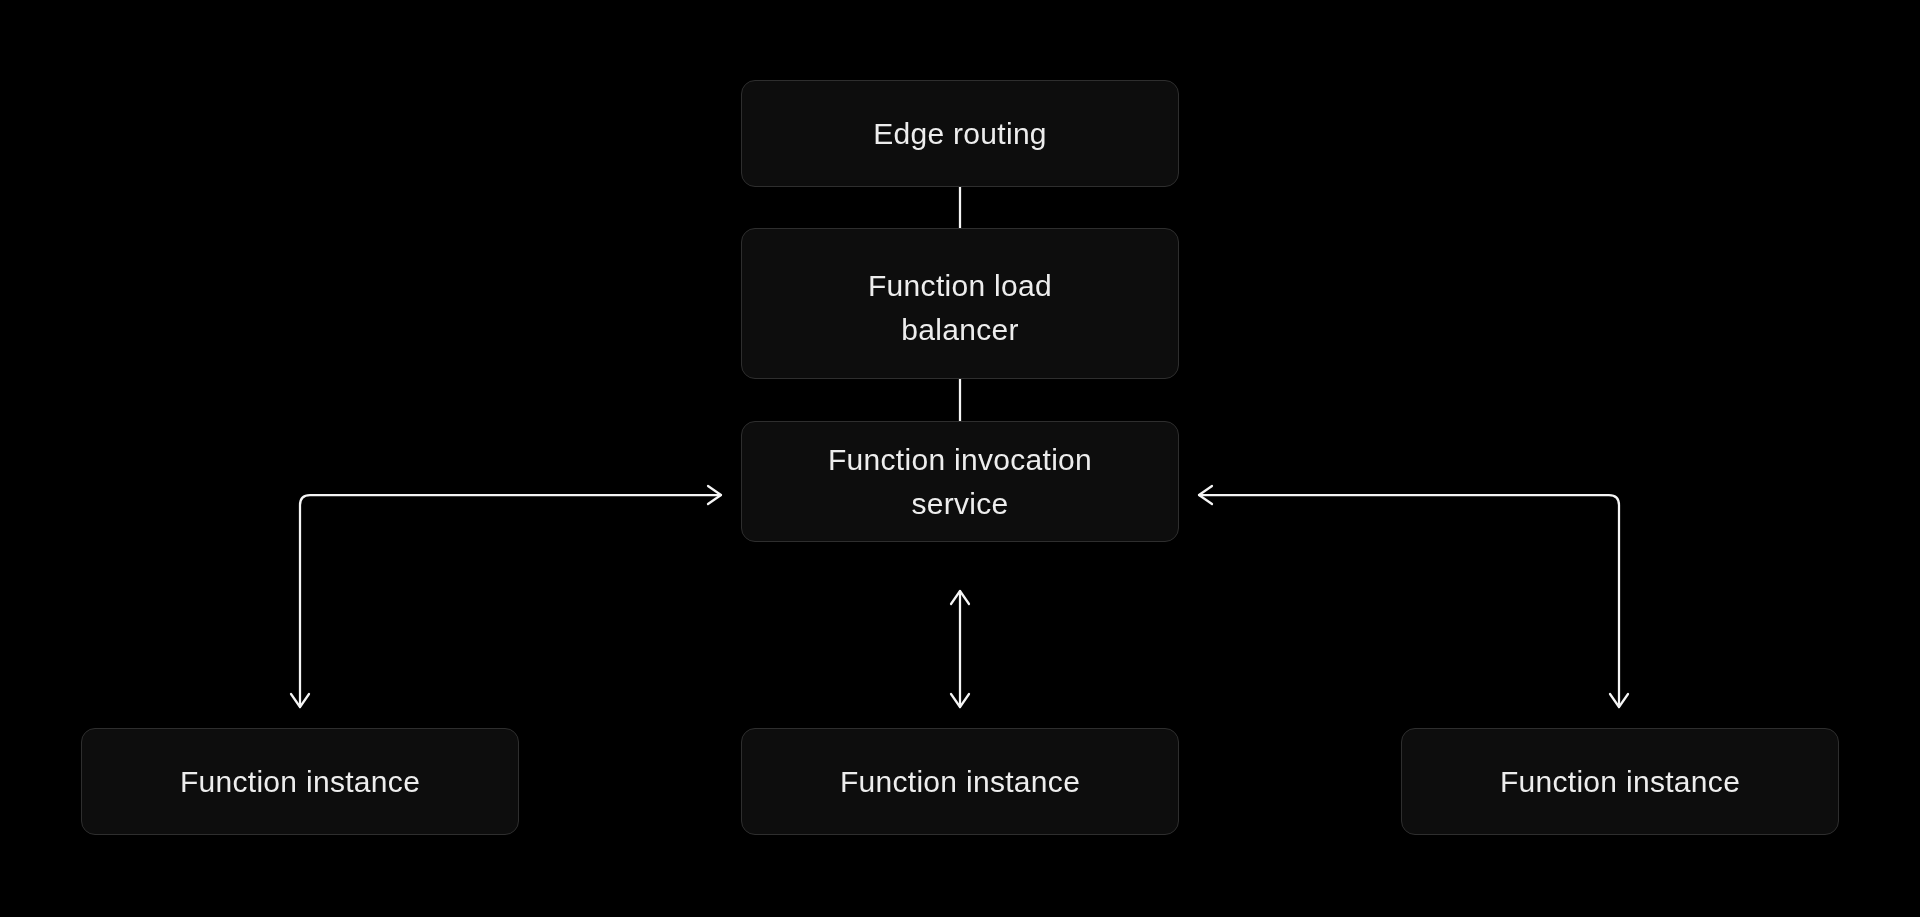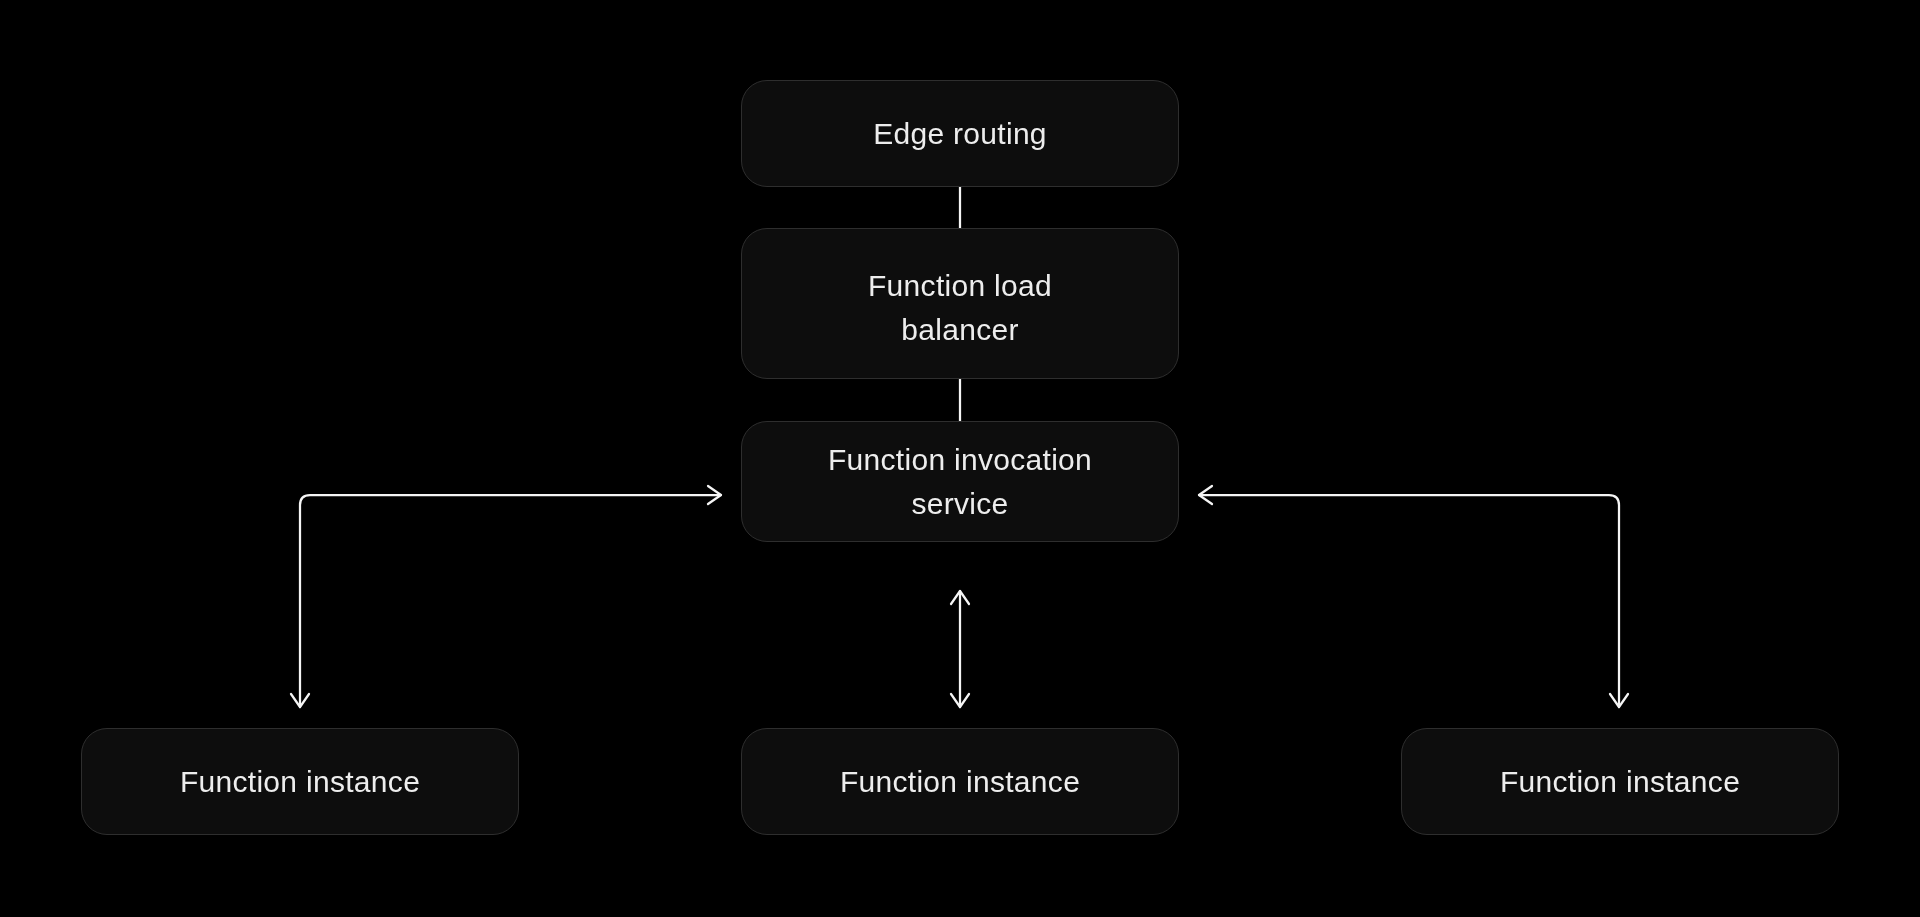--- a/index.html
+++ b/index.html
@@ -27,21 +27,21 @@
     stroke-width: 2.25;
     fill: none;
     stroke-linecap: round;
     stroke-linejoin: round;
   }
   .node {
     position: absolute;
     box-sizing: border-box;
     background: var(--node-fill, #0d0d0d);
     border: 1px solid var(--node-border, #2e2e2e);
-    border-radius: 26px;
+    border-radius: 14px;
     display: flex;
     align-items: center;
     justify-content: center;
     text-align: center;
   }
   .node-label {
     color: var(--node-text, #ededed);
     font-size: 30px;
     line-height: 44px;
     letter-spacing: 0.3px;

